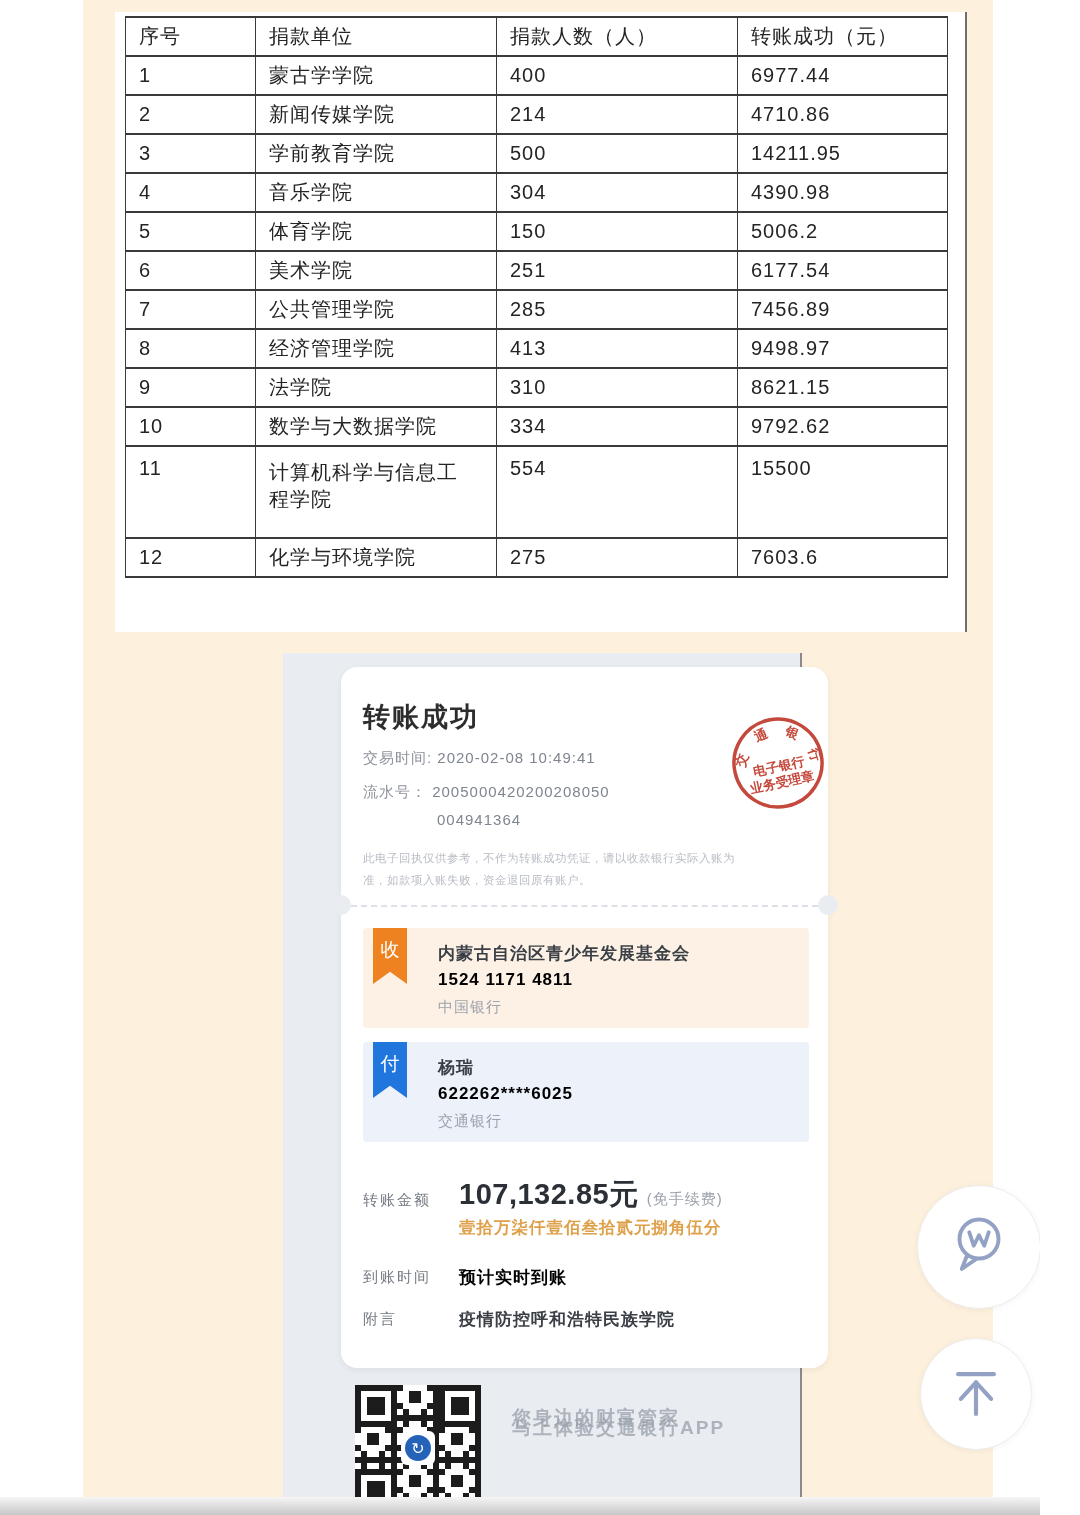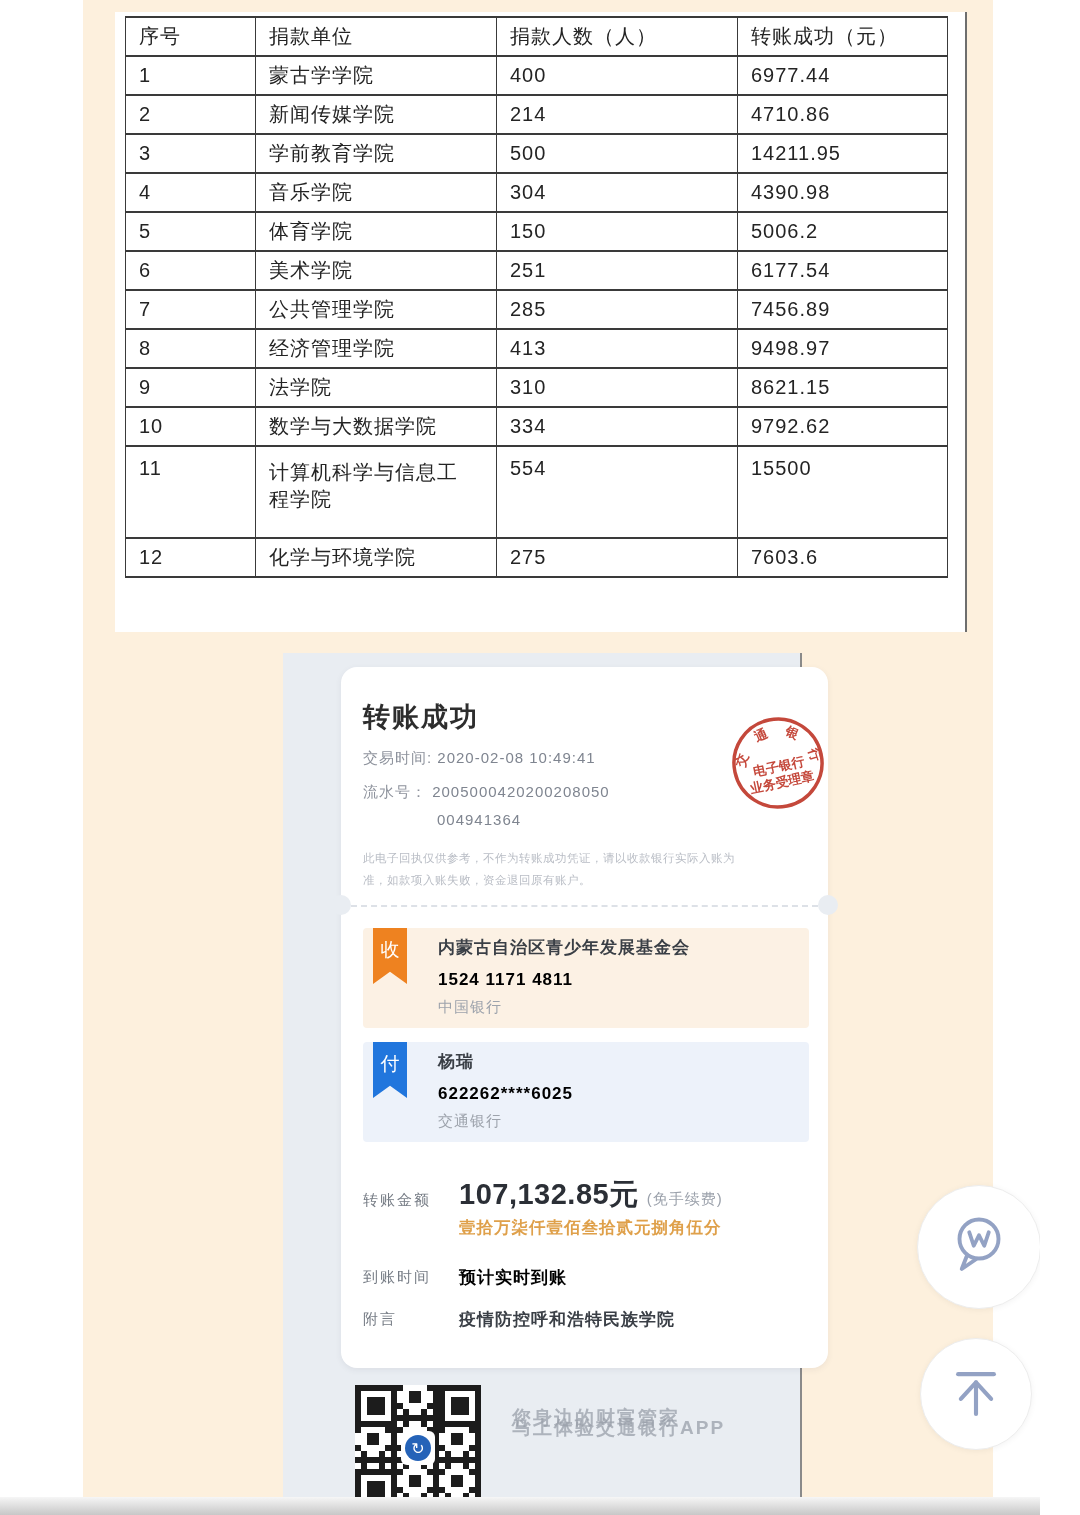--- a/index.html
+++ b/index.html
@@ -35,21 +35,21 @@
   .notch.l{left:-10px}.notch.r{right:-10px}
 
   .party{position:absolute;left:22px;width:446px;height:100px;border-radius:4px;}
   .party.payee{top:261px;background:#fcf1e4;}
   .party.payer{top:375px;background:#edf2fa;}
   .ribbon{position:absolute;left:10px;top:0;width:34px;height:56px;color:#fff;font-size:19px;
     display:flex;justify-content:center;align-items:flex-start;padding-top:9px;box-sizing:border-box;
     clip-path:polygon(0 0,100% 0,100% 100%,50% 78%,0 100%);}
   .payee .ribbon{background:#ee8220;}
   .payer .ribbon{background:#2176dd;}
-  .p-name{position:absolute;left:75px;top:8px;font-size:17px;font-weight:700;color:#3a3f46;letter-spacing:1px;}
+  .p-name{position:absolute;left:75px;top:14px;font-size:17px;font-weight:700;color:#3a3f46;letter-spacing:1px;}
   .p-acct{position:absolute;left:75px;top:42px;font-size:17px;font-weight:700;color:#000000;letter-spacing:1px;}
   .p-bank{position:absolute;left:75px;top:70px;font-size:15px;color:#9da3ac;letter-spacing:1px;}
 
   .row-label{position:absolute;left:22px;font-size:15px;color:#767c85;letter-spacing:2px;}
   .amount-label{top:524px;}
   .amount-value{position:absolute;left:118px;top:508px;font-size:29px;font-weight:700;color:#2b2f36;letter-spacing:.5px;}
   .fee-note{font-size:15px;font-weight:400;color:#9ba1ab;margin-left:8px;letter-spacing:1px;}
   .amount-caps{position:absolute;left:118px;top:550px;font-size:16.5px;font-weight:700;color:#dfa04a;letter-spacing:1px;}
   .arrival-label{top:601px;}
   .arrival-value{position:absolute;left:118px;top:599px;font-size:17px;font-weight:700;color:#000000;letter-spacing:1px;}

